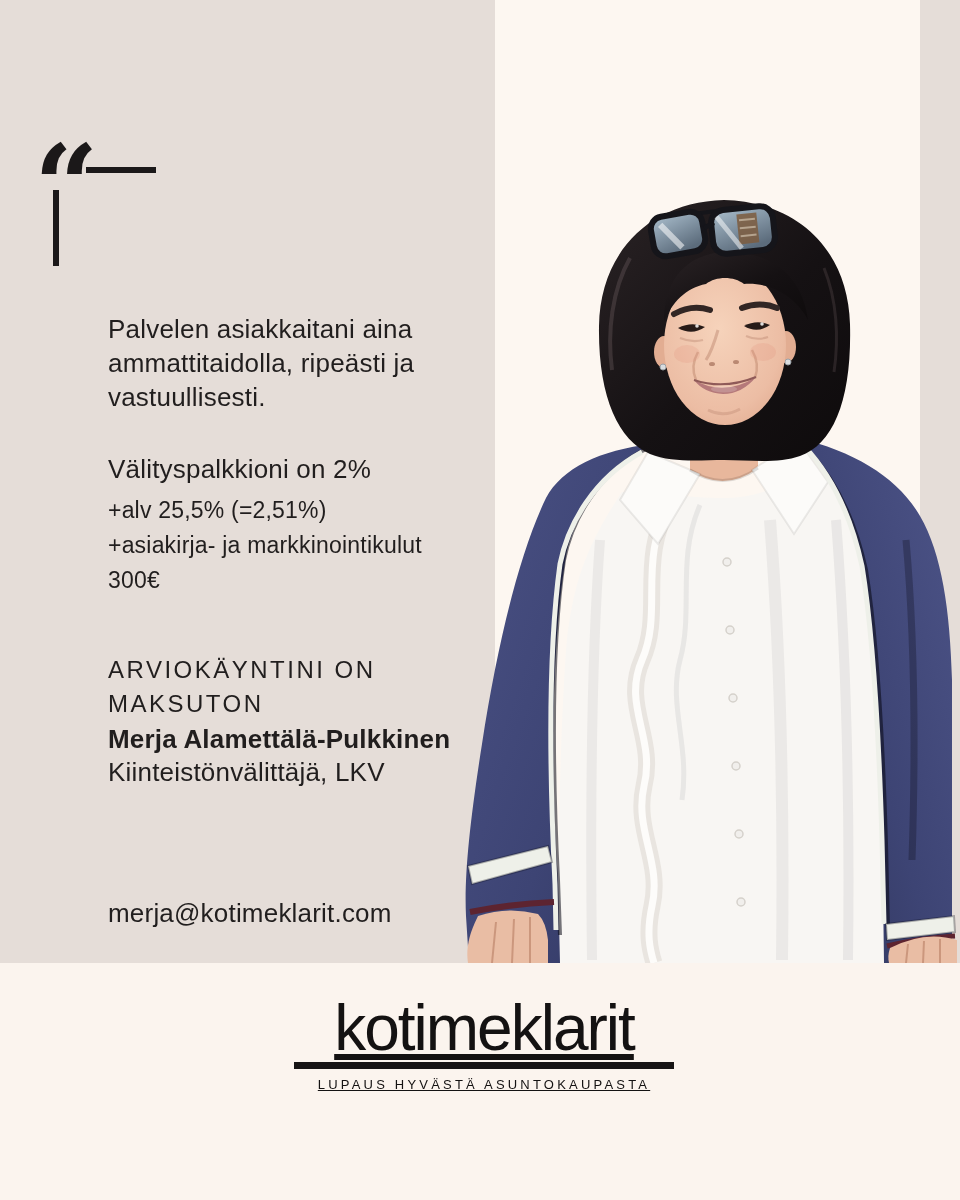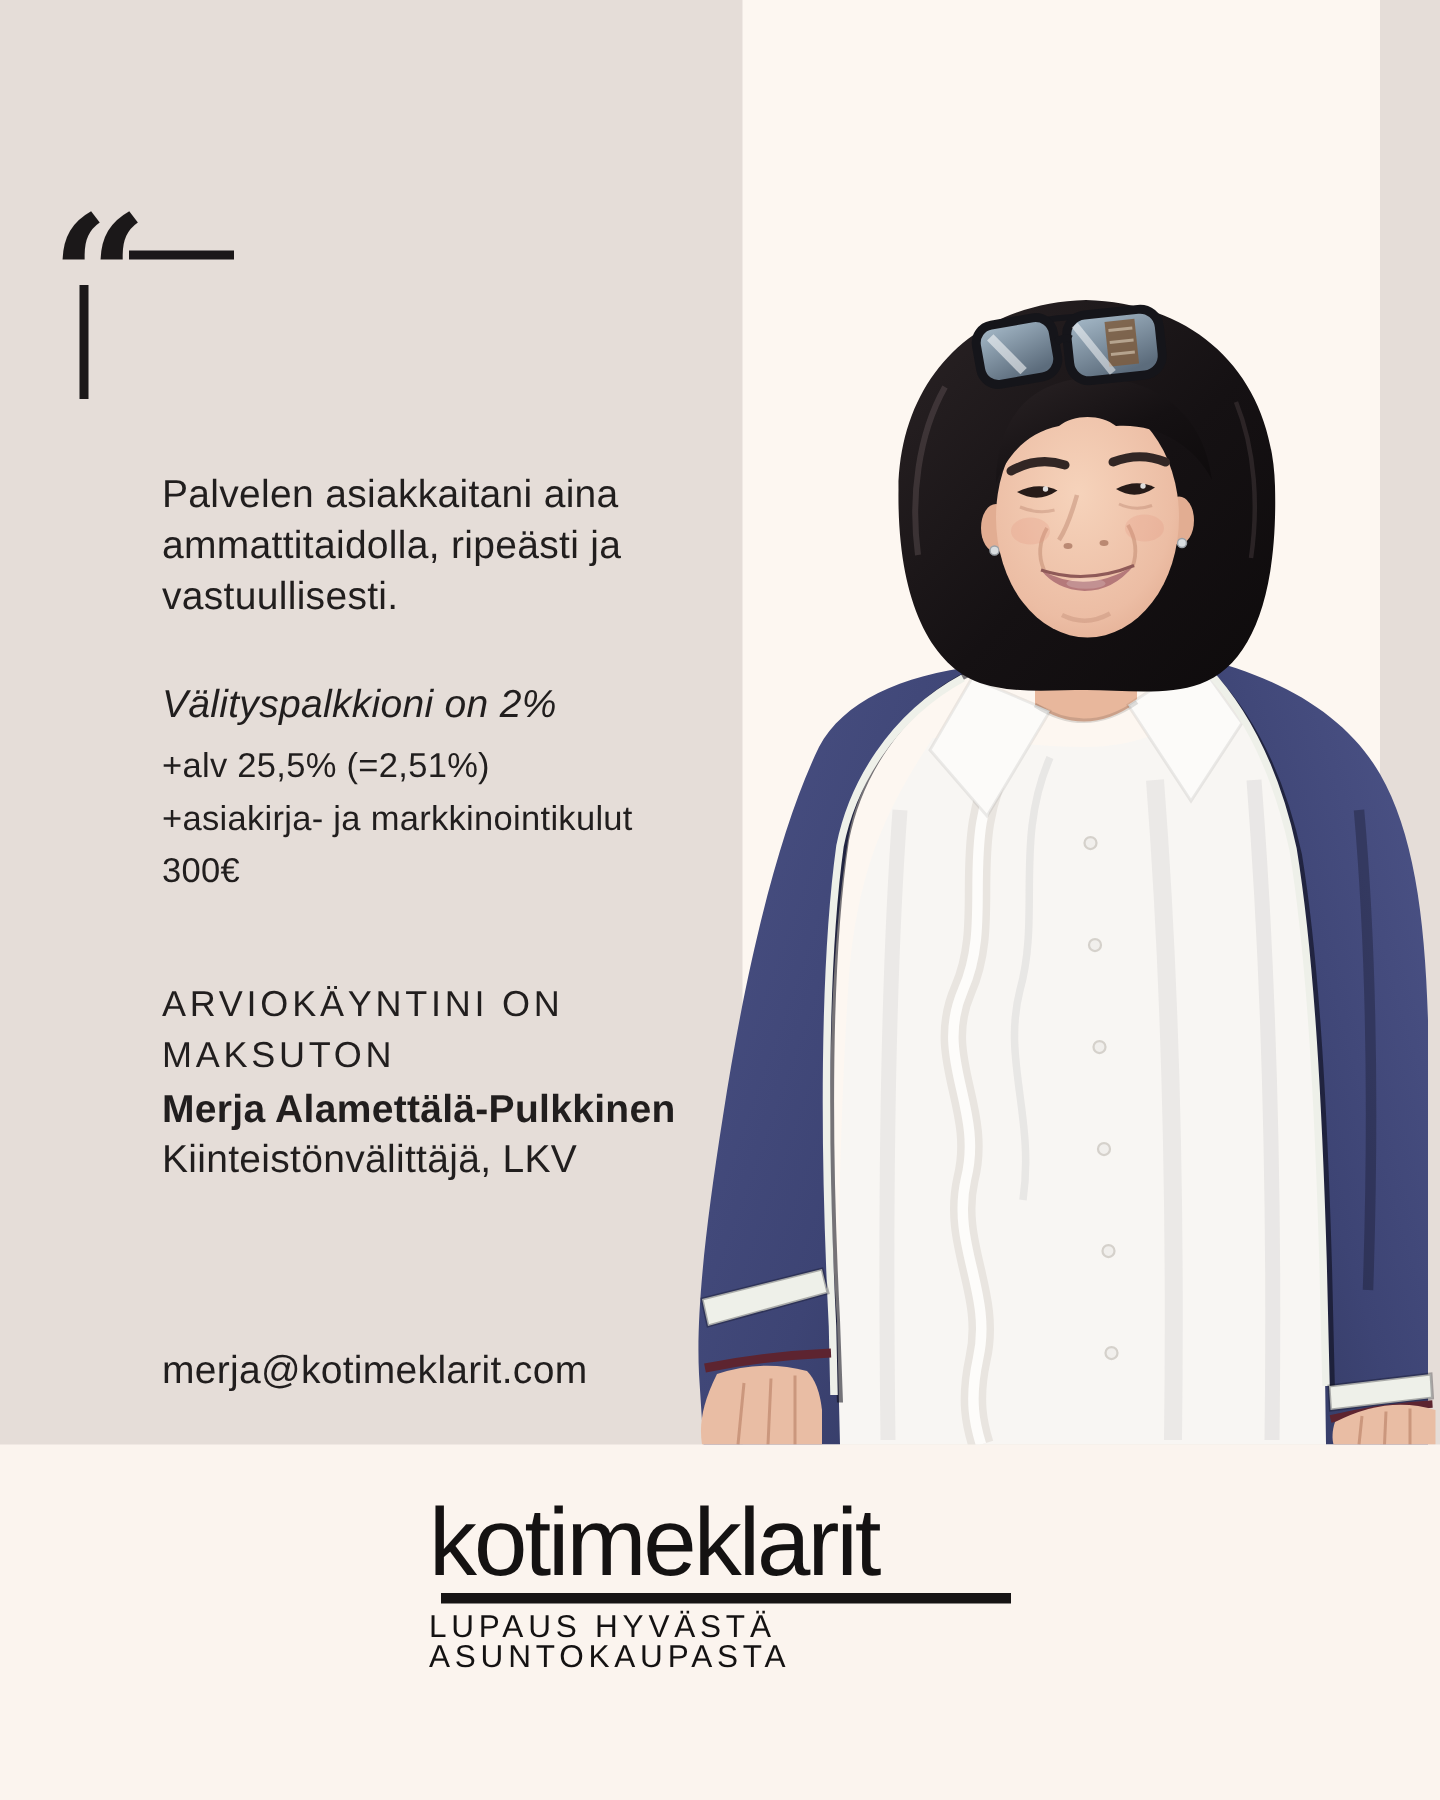--- a/index.html
+++ b/index.html
@@ -14,32 +14,32 @@
   #bottom-band{left:0;top:963px;width:960px;height:237px;background:#fbf4ee;}
   
   #quote-mark{left:34px;top:130px;font-family:"DejaVu Serif",serif;font-weight:bold;
     font-size:112px;line-height:1;color:#1b1819;}
   #quote-hline{left:86px;top:167px;width:70px;height:6px;background:#1b1819;}
   #quote-vline{left:53px;top:190px;width:6px;height:76px;background:#1b1819;}
   
   .tblock{left:108px;font-size:26px;line-height:34px;letter-spacing:.2px;}
   #quote-text{top:212px;}
   #intro-text{top:312px;}
-  #commission-heading{top:452px;font-style:italic;}
+  #commission-heading{top:452px;}
   #commission-details{top:493px;font-size:23px;line-height:35px;}
   #free-visit{top:653px;font-size:24px;line-height:34px;letter-spacing:2.5px;}
   #agent-name{top:722px;font-weight:bold;}
   #agent-title{top:755px;}
   #agent-phone{top:814px;}
   #agent-email{top:896px;}
   
-  #logo{left:286px;top:998px;width:396px;text-align:left;color:#141212;}
+  #logo{left:286px;top:998px;width:396px;text-align:center;color:#141212;text-decoration:underline;}
   #logo-brand{font-size:64px;line-height:60px;letter-spacing:-2px;}
   #logo-rule{margin:4px auto 0 auto;width:380px;height:7px;background:#161414;}
-  #logo-tagline{margin-top:6px;font-size:21px;letter-spacing:3.2px;line-height:20px;}
+  #logo-tagline{margin-top:6px;font-size:13px;letter-spacing:3.2px;line-height:20px;}
   
   #portrait{left:440px;top:0;width:520px;height:963px;}
 </style>
 </head>
 <body>
 
 <div id="canvas">
 
   <div class="abs" id="photo-panel"></div>
   <div class="abs" id="bottom-band"></div>

